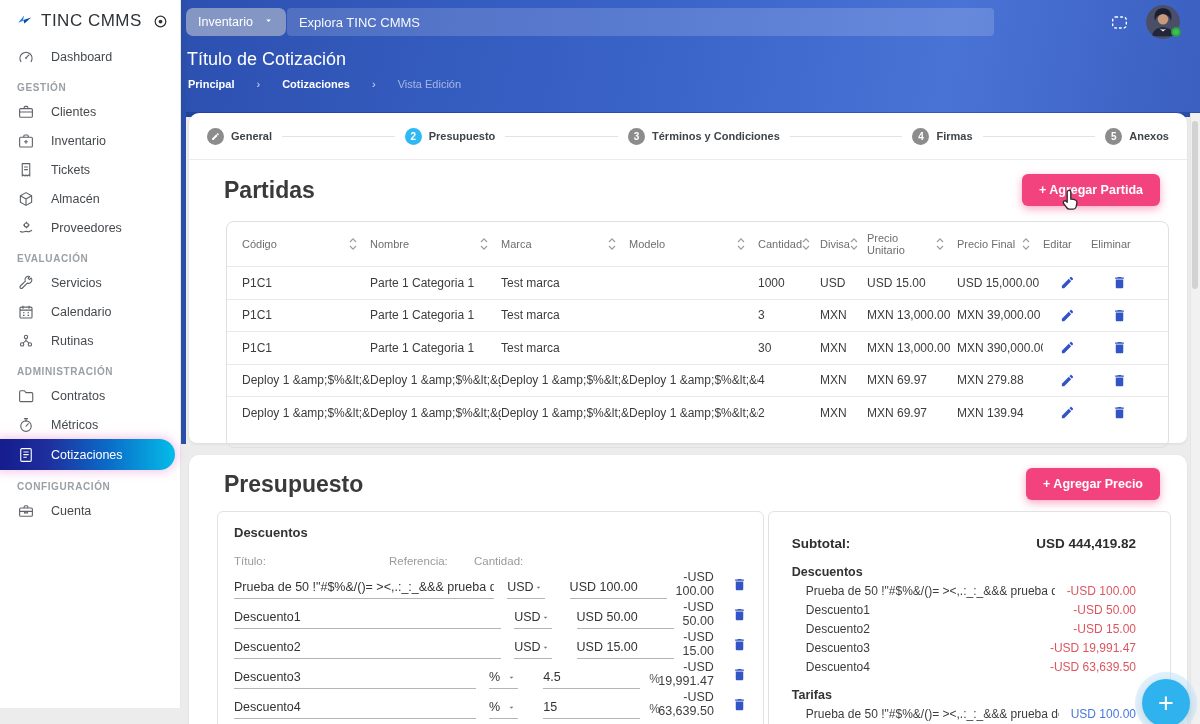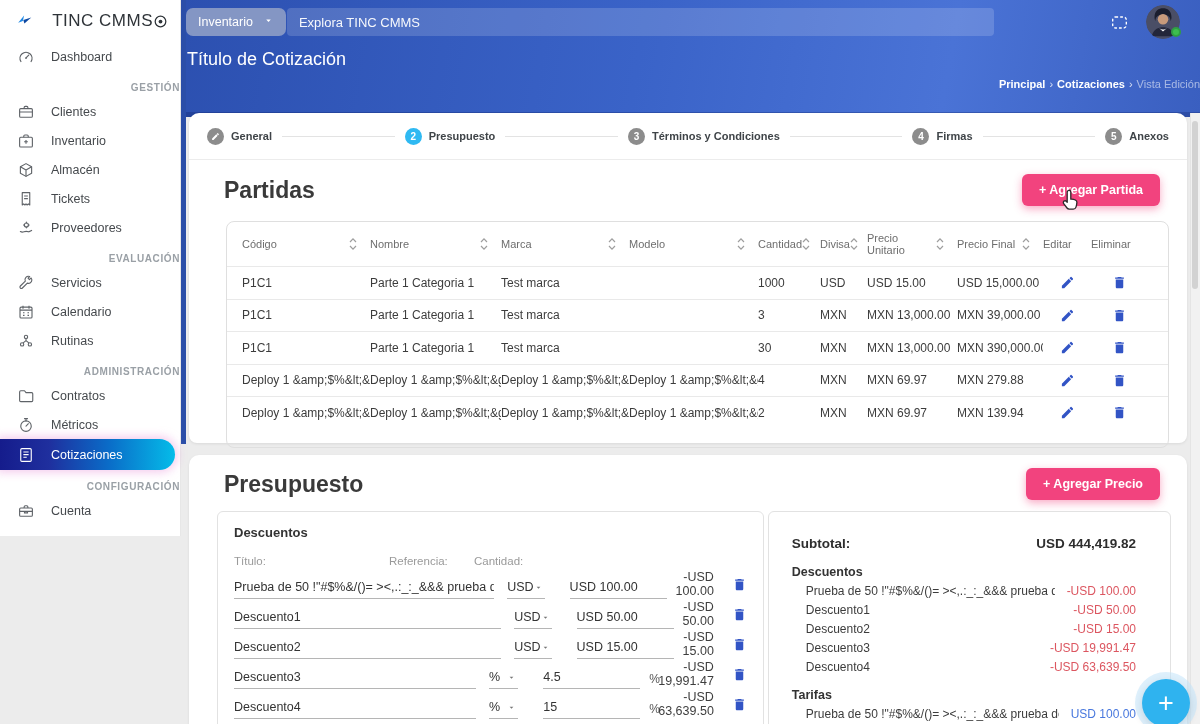--- a/index.html
+++ b/index.html
@@ -1,20 +1,20 @@
 <!DOCTYPE html>
 <html><head>
 <meta charset="utf-8">
 <style>
   * { margin:0; padding:0; box-sizing:border-box; }
   html,body { width:1200px; height:724px; overflow:hidden; }
   body { font-family:"Liberation Sans", sans-serif; background:#ECECEC; position:relative; }
 
   
-  .sidebar { position:absolute; left:0; top:0; width:181px; height:536px; background:#fff; z-index:6; border-right:1px solid #E7E7E7;text-align:right; }
+  .sidebar { position:absolute; left:0; top:0; width:181px; height:708px; background:#fff; z-index:6; border-right:1px solid #E7E7E7; }
   .brand { display:flex; align-items:center; padding:11px 12px 6px 15px; }
   .brand-logo { margin-right:7px; display:flex; }
   .brand-text { flex:1; font-size:17px; font-weight:500; color:#2E3338; letter-spacing:.5px; }
   .brand-toggle { display:flex; cursor:pointer; }
   nav { padding-top:5px; }
   .nav-item { display:flex; align-items:center; gap:16px; height:29px; padding:0 14px 0 17px; font-size:12.5px; color:#45494D; cursor:pointer; }
   .nav-icon { width:18px; height:18px; color:#5F6368; display:flex; flex:none; }
   .nav-item.active { background:linear-gradient(90deg,#151C8C 0%,#1F2F9E 28%,#0A6CC8 62%,#05BCE9 100%);
       color:#fff; border-radius:0 16px 16px 0; margin-right:5px; height:31px;
       box-shadow:0 0 9px 3px rgba(236,170,225,.55); }
@@ -36,21 +36,21 @@
   .searchbar input { border:none; outline:none; background:transparent; color:#fff; font-size:13px; width:100%; font-family:inherit; }
   .searchbar input::placeholder { color:rgba(255,255,255,.95); opacity:1; }
   .topbar-right { margin-left:auto; display:flex; align-items:center; gap:18px; padding-right:20px; }
   .widgets-btn { display:flex; cursor:pointer; }
   .avatar-wrap { position:relative; width:34px; height:34px; cursor:pointer; }
   .avatar { width:34px; height:34px; border-radius:50%; overflow:hidden; }
   .status-dot { position:absolute; right:-1px; bottom:2px; width:10px; height:10px; border-radius:50%;
       background:#3DBE4E; border:2px solid #2F9E43; }
 
   .page-title { position:relative; margin:10px 0 0 6px; color:#fff; font-size:18px; font-weight:500; }
-  .breadcrumb { position:relative; margin:8px 0 0 7px; display:flex; gap:4px; font-size:11px; color:#fff;justify-content:flex-end; }
+  .breadcrumb { position:relative; margin:8px 0 0 7px; display:flex; gap:22px; font-size:11px; color:#fff; }
   .bc-link { font-weight:bold; cursor:pointer; }
   .bc-sep { opacity:.8; }
   .bc-current { color:rgba(255,255,255,.55); }
 
   .content { position:absolute; left:4px; top:113px; width:100%; height:558px; padding:0 17px 0 4px; z-index:2; }
 
   .card { background:#fff; box-shadow:0 1px 3px rgba(0,0,0,.08); position:relative; }
   .card-partidas { height:330px; border-radius:10px 10px 8px 8px; margin-bottom:12px; }
   .card-presupuesto { height:269px; border-radius:10px 10px 0 0; overflow:hidden; }
 
@@ -168,34 +168,34 @@
           <svg viewBox="0 0 24 24" width="18" height="18" fill="none" stroke="currentColor" stroke-width="1.5">
             <rect x="3.5" y="7" width="17" height="13" rx="1.5"></rect>
             <path d="M9 7V5.5A1.5 1.5 0 0 1 10.5 4h3A1.5 1.5 0 0 1 15 5.5V7M12 10.5v5M9.5 13h5"></path>
           </svg>
         </span>
       <span class="nav-label">Inventario</span>
     </div>
     <div class="nav-item">
       <span class="nav-icon">
           <svg viewBox="0 0 24 24" width="18" height="18" fill="none" stroke="currentColor" stroke-width="1.5" stroke-linejoin="round">
+            <path d="M7 3.5h10V20l-1.9-1.4-1.6 1.4-1.5-1.4-1.5 1.4-1.6-1.4L7 20z"></path>
+            <path d="M9.5 8h5M9.5 11.5h5"></path>
+          </svg>
+        </span>
+      <span class="nav-label">Tickets</span>
+    </div>
+    <div class="nav-item">
+      <span class="nav-icon">
+          <svg viewBox="0 0 24 24" width="18" height="18" fill="none" stroke="currentColor" stroke-width="1.5" stroke-linejoin="round">
             <path d="M12 3.5l7.5 4.2v8.6L12 20.5l-7.5-4.2V7.7z"></path>
             <path d="M12 12l7.5-4.3M12 12L4.5 7.7M12 12v8.5"></path>
           </svg>
         </span>
       <span class="nav-label">Almacén</span>
-    </div>
-    <div class="nav-item">
-      <span class="nav-icon">
-          <svg viewBox="0 0 24 24" width="18" height="18" fill="none" stroke="currentColor" stroke-width="1.5" stroke-linejoin="round">
-            <path d="M7 3.5h10V20l-1.9-1.4-1.6 1.4-1.5-1.4-1.5 1.4-1.6-1.4L7 20z"></path>
-            <path d="M9.5 8h5M9.5 11.5h5"></path>
-          </svg>
-        </span>
-      <span class="nav-label">Tickets</span>
     </div>
     <div class="nav-item">
       <span class="nav-icon">
           <svg viewBox="0 0 24 24" width="18" height="18" fill="none" stroke="currentColor" stroke-width="1.5" stroke-linecap="round">
             <circle cx="12.5" cy="8" r="2.7"></circle>
             <path d="M12.5 4.2v1.1M12.5 10.7v1.1M16.3 8h-1.1M9.8 8H8.7"></path>
             <path d="M4.5 16.8c1.6.8 3.2.8 4.8.2 2-.7 4.4-.6 6.3.1l3.9-1.9"></path>
           </svg>
         </span>
       <span class="nav-label">Proveedores</span>

